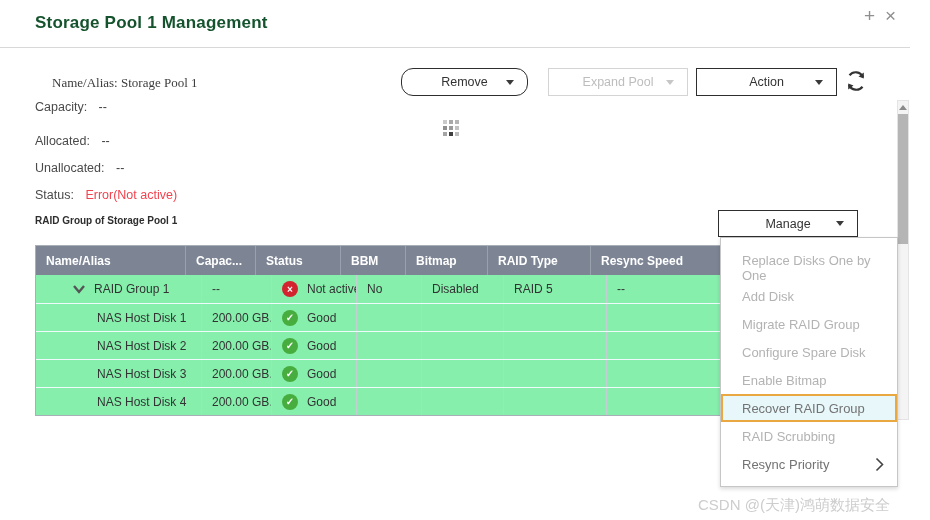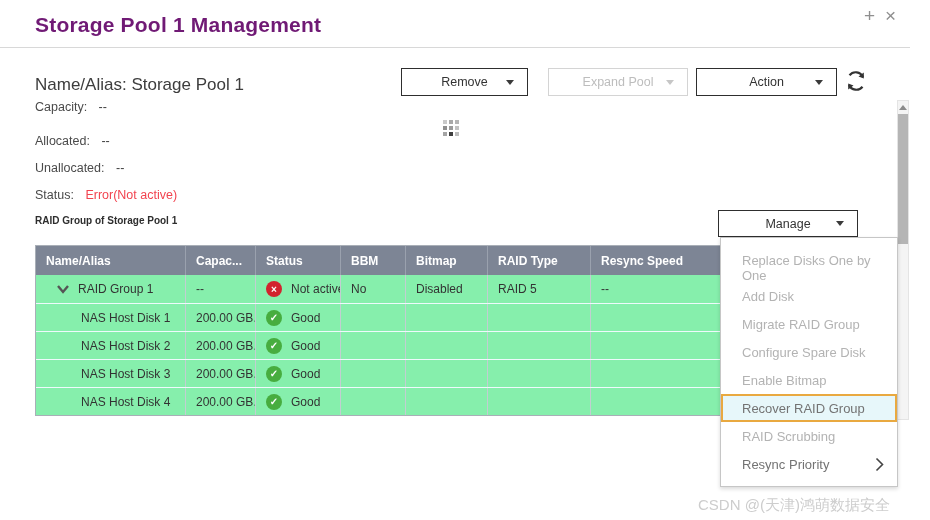--- a/index.html
+++ b/index.html
@@ -1,39 +1,39 @@
 <!DOCTYPE html>
 <html><head>
 <meta charset="utf-8">
 <style>
   * { margin:0; padding:0; box-sizing:border-box; }
   body { font-family:"Liberation Sans", sans-serif; background:#ffffff; }
   #app { position:relative; width:930px; height:520px; background:#fff; overflow:hidden; }
 
   
   .titlebar { position:absolute; left:0; top:0; width:910px; height:48px; background:#fff; border-bottom:1px solid #d8d8d8; }
-  .title { position:absolute; left:35px; top:13px; font-size:21px; font-weight:bold; color:#701a75; letter-spacing:.2px; }
+  .title { position:absolute; left:35px; top:13px; font-size:17px; font-weight:bold; color:#14532d; letter-spacing:.2px; }
   .win-icon { position:absolute; top:4px; font-size:19px; color:#8f8f8f; cursor:pointer; line-height:24px; }
   #win-plus { left:864px; }
   #win-close { left:885px; }
 
   
-  .name-alias { position:absolute; left:35px; top:75px; font-size:17px; color:#3d3d3d; }
+  .name-alias { position:absolute; left:52px; top:75px; font-size:13px; color:#3d3d3d;font-family:Liberation Serif, serif; }
   .info-row { position:absolute; left:35px; font-size:12.5px; color:#4a4a4a; }
   .info-row .val { margin-left:8px; color:#3d3d3d; }
   .info-row .val.error { color:#f2434f; }
   .raid-label { position:absolute; left:35px; top:215px; font-size:10px; font-weight:600; color:#2e2e2e; }
 
   
   .btn { position:absolute; height:28px; background:#fff; border:1px solid #2e2e2e; font-size:12.5px; color:#333;
          display:flex; align-items:center; justify-content:center; cursor:pointer; }
   .btn .caret { position:absolute; right:13px; width:0; height:0; border-left:4px solid transparent; border-right:4px solid transparent; border-top:5px solid #3a3a3a; }
   .btn.disabled { border-color:#d4d4d4; color:#bdbdbd; cursor:default; }
   .btn.disabled .caret { border-top-color:#c6c6c6; }
-  #btn-remove { left:401px; top:68px; width:127px; }
+  #btn-remove { left:401px; top:68px; width:127px;border-radius:12px; }
   #btn-expand { left:548px; top:68px; width:140px; }
   #btn-action { left:696px; top:68px; width:141px; }
   #btn-refresh { position:absolute; left:843px; top:69px; width:26px; height:26px; background:none; border:none; cursor:pointer; padding:0; }
   #btn-manage { left:718px; top:210px; width:140px; height:27px; z-index:5; }
 
   
   .spinner { position:absolute; left:443px; top:120px; width:18px; height:18px; display:grid; grid-template-columns:repeat(3,4px); grid-template-rows:repeat(3,4px); gap:2px; }
   .spinner i { display:block; }
   .spinner i:nth-child(1){background:#c9c9c9;} .spinner i:nth-child(2){background:#a9a9a9;} .spinner i:nth-child(3){background:#b5b5b5;}
   .spinner i:nth-child(4){background:#8f8f8f;} .spinner i:nth-child(5){background:#9b9b9b;} .spinner i:nth-child(6){background:#c2c2c2;}
@@ -41,21 +41,21 @@
 
   
   .table { position:absolute; left:35px; top:245px; width:858px; border:1px solid #a9afb7; background:#86efac; }
   .thead { display:flex; height:29px; background:#7d8595; color:#fff; }
   .th { display:flex; align-items:center; padding-left:10px; font-size:12px; font-weight:bold; border-right:1px solid #9aa1ae; flex:none; }
   .th:last-child { border-right:none; flex:1; }
   .trow { display:flex; height:28px; border-top:1px solid #eefafc; }
   .td { display:flex; align-items:center; padding-left:10px; font-size:12px; color:#333; border-right:1px solid #c2ced1; flex:none; overflow:hidden; white-space:nowrap; }
   .td:last-child { border-right:none; flex:1; }
   .c0{width:150px;} .c1{width:70px;} .c2{width:85px;} .c3{width:65px;} .c4{width:82px;} .c5{width:103px;}
-  .td.c0 { padding-left:20px; }
+  .td.c0 { padding-left:20px;margin-left:16px; }
   .td.c0.indent { padding-left:45px; }
   .expander { margin-right:8px; display:flex; align-items:center; cursor:pointer; }
   .status-icon { width:16px; height:16px; border-radius:50%; color:#fff; font-size:10px; font-weight:bold; display:flex; align-items:center; justify-content:center; margin-right:9px; flex:none; }
   .status-icon.error { background:#d2232e; }
   .status-icon.good { background:#47ad3f; }
 
   
   .menu { position:absolute; left:720px; top:237px; width:178px; height:250px; background:#fff; border:1px solid #c6c6c6;
           padding-top:16px; z-index:10; box-shadow:0 2px 4px rgba(0,0,0,.15); }
   .menu-item { position:relative; height:28px; display:flex; align-items:center; padding-left:21px; font-size:13px; color:#b3b3b3; cursor:default; }

